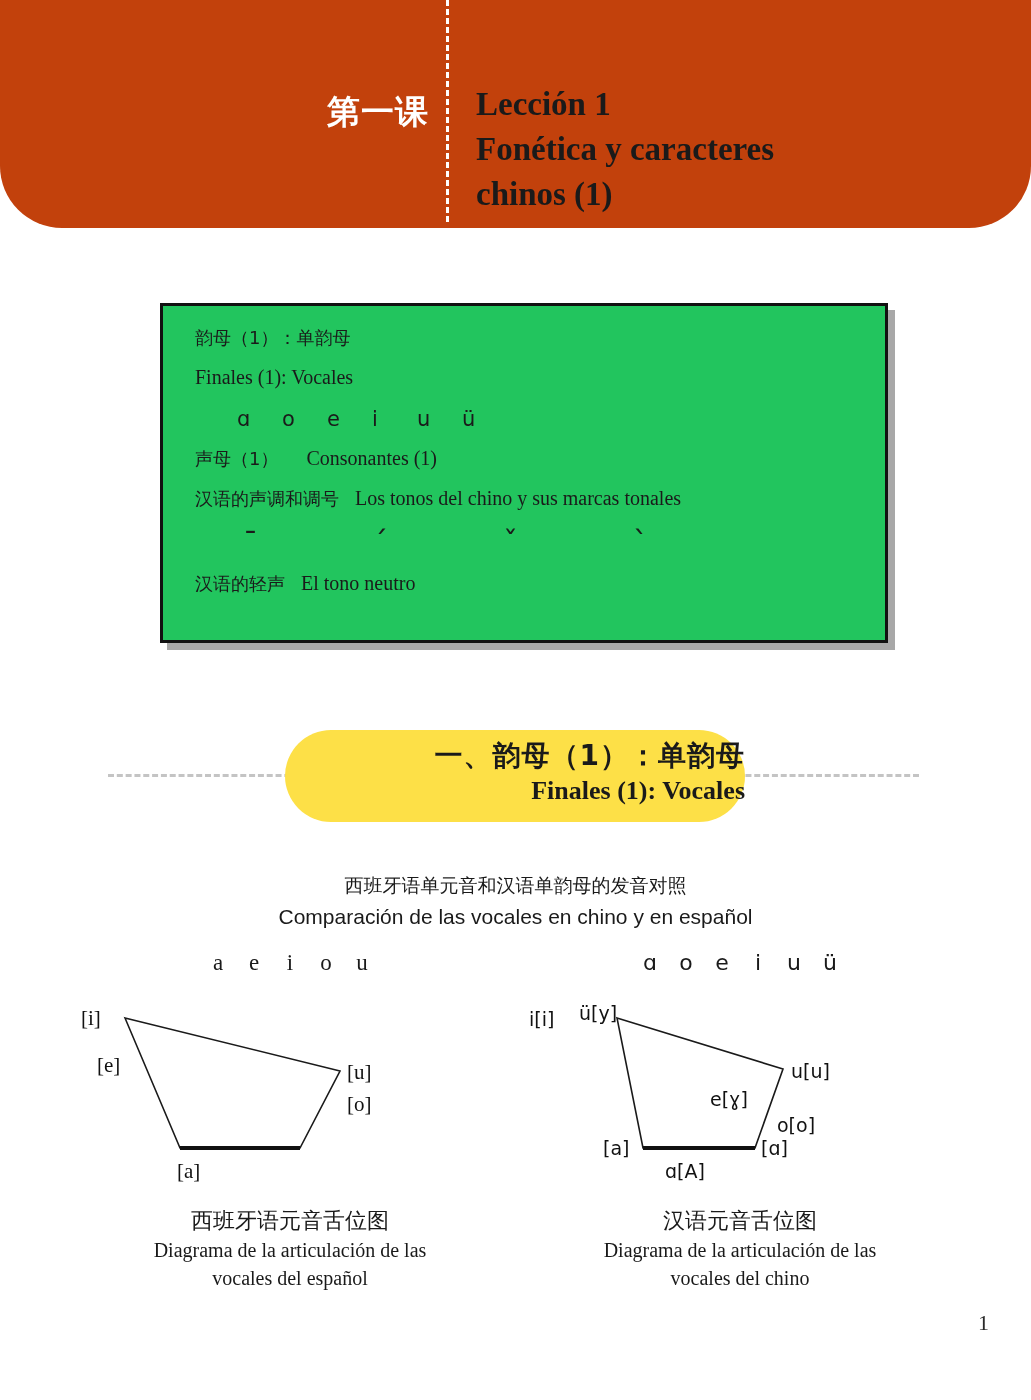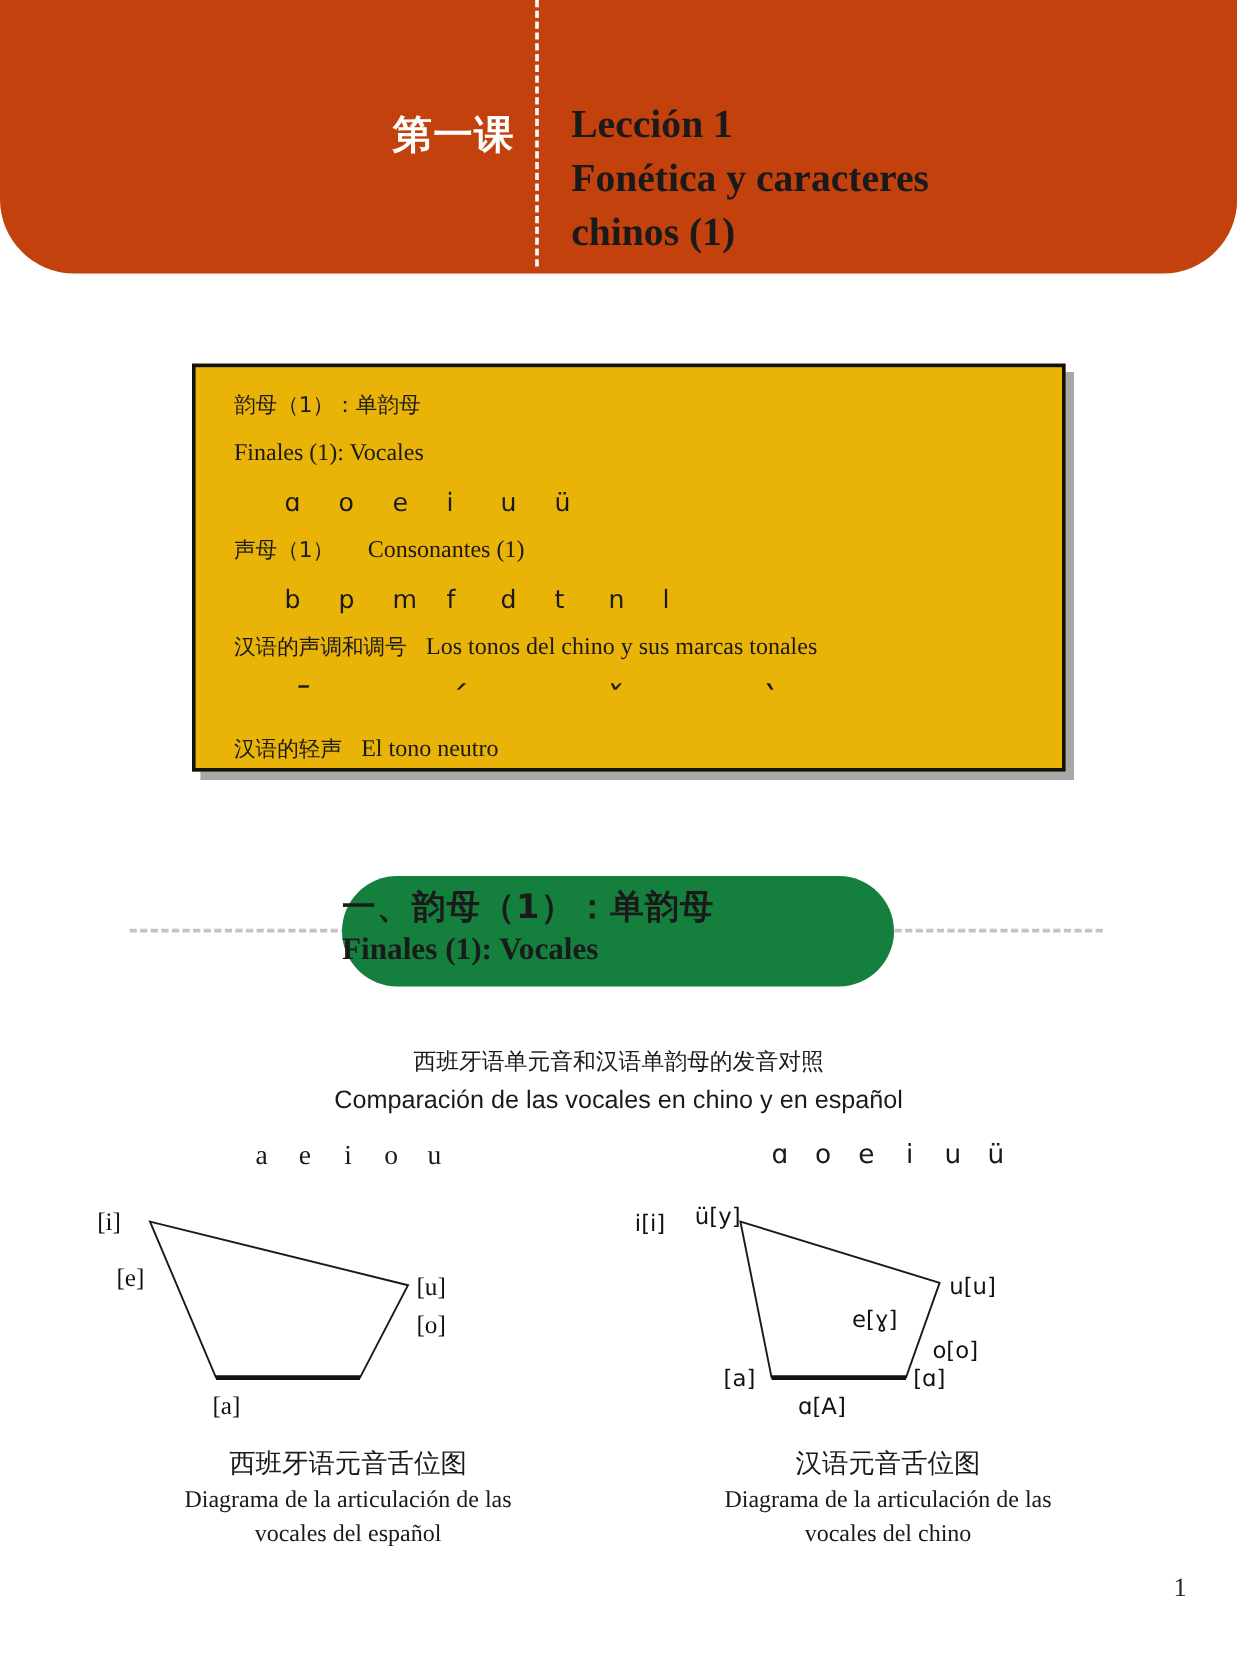--- a/index.html
+++ b/index.html
@@ -81,21 +81,21 @@
     width: 728px;
     height: 340px;
     background: #a8a8a8;
   }
   .box {
     position: absolute;
     left: 0;
     top: 0;
     width: 728px;
     height: 340px;
-    background: #eab308;
+    background: #22c55e;
     border: 3px solid #111111;
     box-sizing: border-box;
   }
   .box-inner {
     position: relative;
     padding: 22px 0 0 32px;
   }
   .box-line {
     font-size: 19px;
     line-height: 20px;
@@ -117,21 +117,20 @@
     padding-left: 42px;
     margin-bottom: 17px;
     white-space: nowrap;
   }
   .pinyin-row span { display:inline-block; width: 45px; }
   .tone-row {
     padding-left: 48px;
     margin-bottom: 13px;
     height: 32px;
     position: relative;
-    font-style: italic;
   }
   .tone-row .tone {
     display:inline-block;
     width: 130px;
     font-size: 30px;
     font-family: "DejaVu Sans", "Liberation Sans", sans-serif;
     text-align: left;
     line-height: 30px;
     color: #1a1a1a;
   }
@@ -151,23 +150,23 @@
     border-top: 3px dashed #c4c4c4;
   }
   .dash-left  { left: 108px;  width: 200px; }
   .dash-right { right: 112px; width: 200px; }
   .pill {
     position: absolute;
     left: 285px;
     top: 0;
     width: 460px;
     height: 92px;
-    background: #15803d;
+    background: #fde047;
     border-radius: 46px;
-    text-align: left;
+    text-align: right;
     box-sizing: border-box;
     padding-top: 7px;
   }
   .pill .cn {
     display:block;
     font-family: "DejaVu Sans", "Liberation Sans", sans-serif;
     font-weight: bold;
     font-size: 28px;
     line-height: 38px;
     color: #1a1a1a;
@@ -307,23 +306,20 @@
       </div>
 
       <div class="pinyin-row">
         <span>ɑ</span><span>o</span><span>e</span><span>i</span><span>u</span><span>ü</span>
       </div>
 
       <div class="box-line">
         <span class="cn-inline">声母（1）</span><span style="display:inline-block;width:28px"></span><span class="es-inline">Consonantes (1)</span>
       </div>
 
-      <div class="pinyin-row">
-        <span>b</span><span>p</span><span>m</span><span>f</span><span>d</span><span>t</span><span>n</span><span>l</span>
-      </div>
 
       <div class="box-line">
         <span class="cn-inline">汉语的声调和调号</span><span style="display:inline-block;width:16px"></span><span class="es-inline">Los tonos del chino y sus marcas tonales</span>
       </div>
 
       <div class="tone-row">
         <span class="tone">ˉ</span><span class="tone">ˊ</span><span class="tone">ˇ</span><span class="tone">ˋ</span>
       </div>
 
       <div class="box-line">

